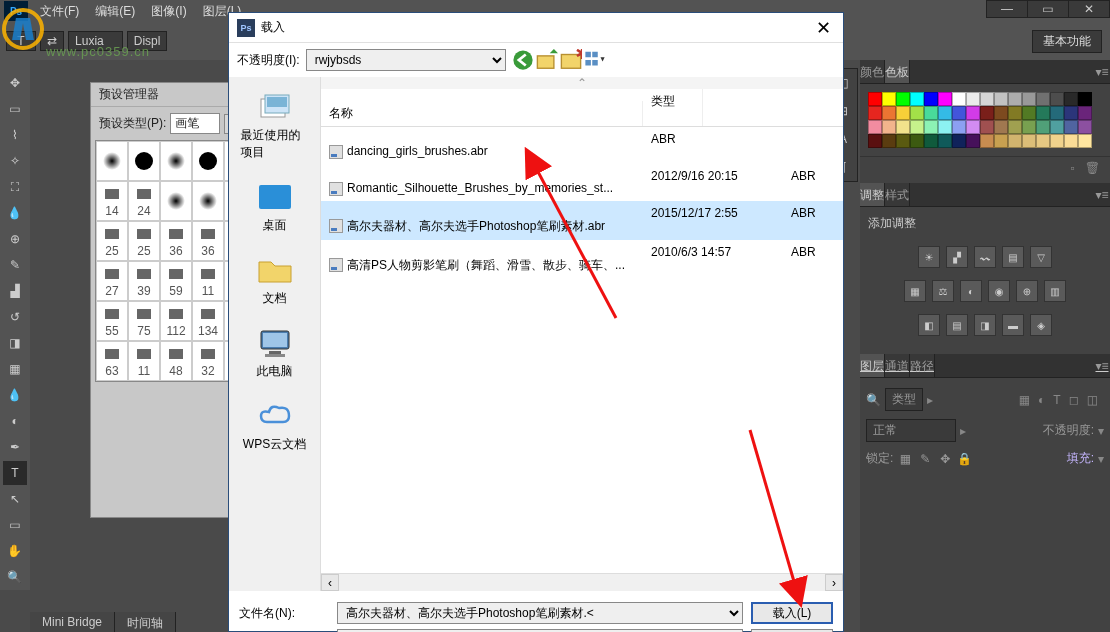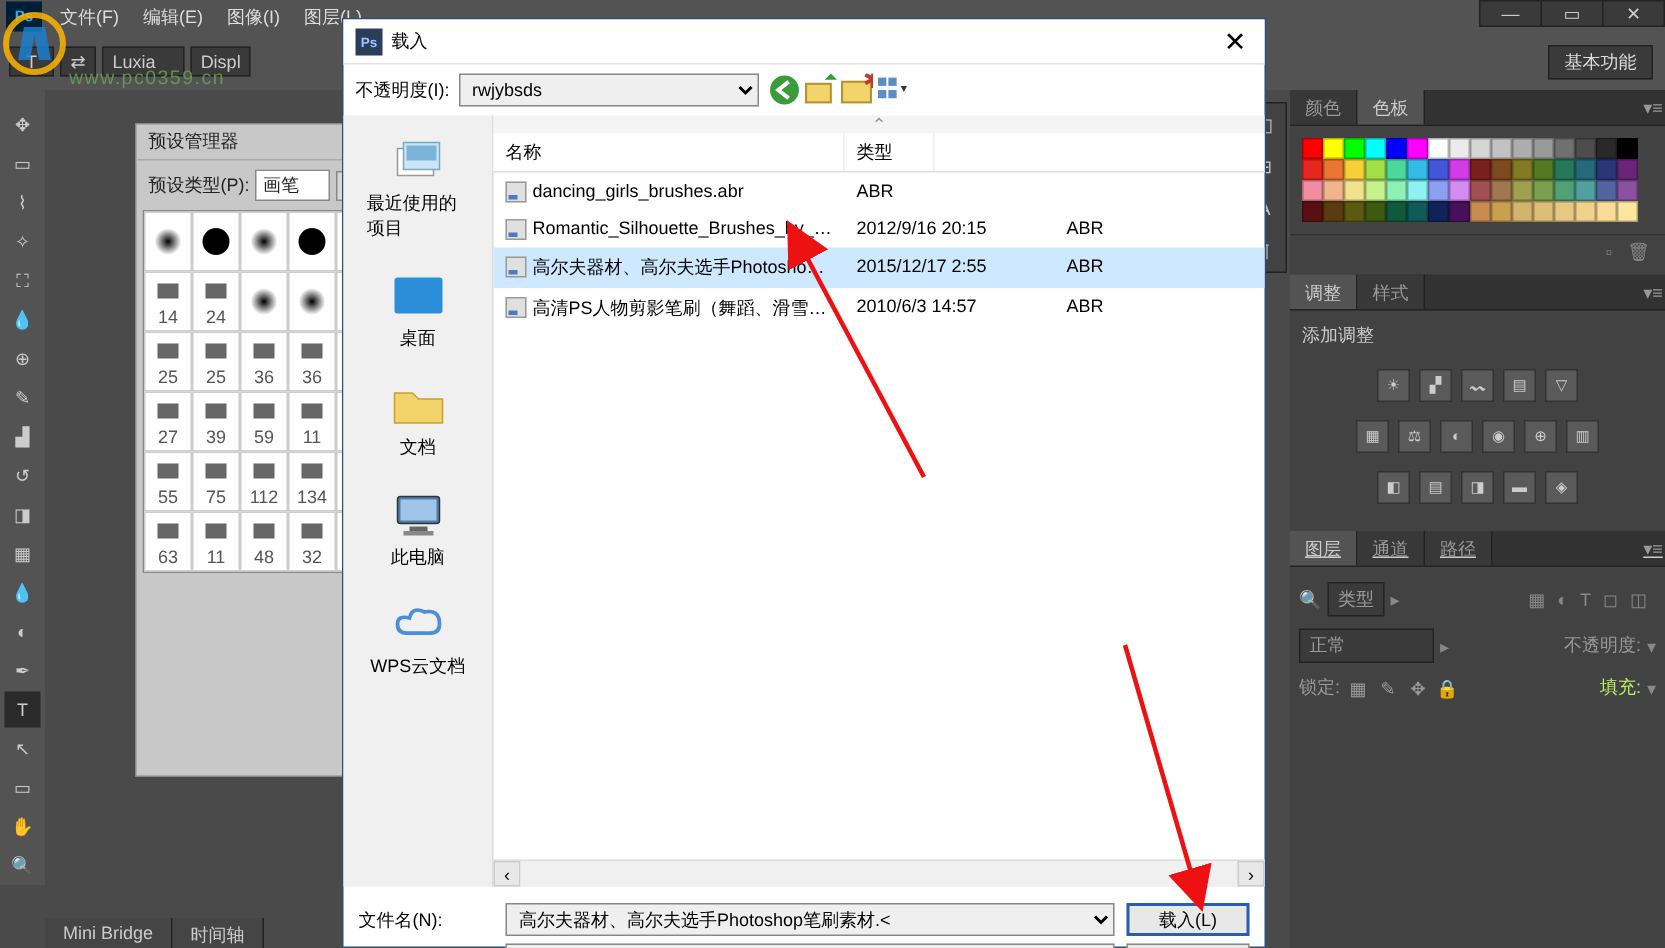--- a/index.html
+++ b/index.html
@@ -56,21 +56,21 @@
 .nav-icons { display: flex; gap: 2px; }
 .nav-icon { width: 22px; height: 22px; display: flex; align-items: center; justify-content: center; cursor: pointer; }
 .dlg-body { display: flex; height: 514px; }
 .dlg-sidebar { width: 100px; background: #f0f0f0; border-right: 1px solid #ddd; display: flex; flex-direction: column; align-items: center; padding-top: 8px; gap: 8px; }
 .sb-item { width: 80px; display: flex; flex-direction: column; align-items: center; gap: 4px; padding: 6px; cursor: pointer; }
 .sb-icon { width: 40px; height: 32px; display: flex; align-items: center; justify-content: center; }
 .dlg-filelist { flex: 1; display: flex; flex-direction: column; }
 .fl-scroll-top { height: 12px; display: flex; align-items: center; justify-content: center; background: #f4f4f4; color: #999; }
 .fl-header { display: flex; border-bottom: 1px solid #ddd; background: #fff; }
 .fl-col { padding: 4px 8px; border-right: 1px solid #eee; }
-.fl-col-name { width: 234px; }
+.fl-col-name { width: 322px; margin-top: 12px; }
 .fl-col-date { width: 140px; }
 .fl-col-type { width: 60px; }
 .fl-row { display: flex; padding: 2px 0; cursor: default; }
 .fl-row.selected { background: #cde8ff; }
 .fl-cell { padding: 3px 8px; white-space: nowrap; overflow: hidden; text-overflow: ellipsis; }
 .fl-icon { width: 14px; height: 14px; display: inline-block; background: #e0e0e0; border: 1px solid #999; margin-right: 4px; vertical-align: middle; position: relative; }
 .fl-icon::after { content: ''; position: absolute; bottom: 1px; left: 1px; width: 6px; height: 3px; background: #4a7cbf; }
 .fl-scroll-bot { height: 18px; display: flex; background: #f4f4f4; border-top: 1px solid #ddd; }
 .fl-scroll-bot .sb-left, .fl-scroll-bot .sb-right { width: 18px; display: flex; align-items: center; justify-content: center; background: #e8e8e8; border: 1px solid #ccc; }
 .fl-scroll-bot .sb-track { flex: 1; background: #f0f0f0; }
@@ -81,21 +81,21 @@
 .dlg-field-row button { width: 82px; height: 22px; border: 1px solid #888; background: #e8e8e8; cursor: pointer; }
 .dlg-field-row button.primary { border: 2px solid #2a5db0; }
 
 
 .arrow { position: absolute; z-index: 20; pointer-events: none; }
 .arrow svg { overflow: visible; }
 
 
 .right-panels { position: absolute; top: 60px; right: 0; width: 250px; bottom: 0; background: #424242; color: #ccc; }
 .panel-tabs { display: flex; background: #323232; border-bottom: 1px solid #222; height: 24px; }
-.panel-tab { padding: 4px 10px; cursor: pointer; background: #424242; border-right: 1px solid #222; }
+.panel-tab { padding: 4px 0; cursor: pointer; background: #424242; border-right: 1px solid #222; }
 .panel-tab.active { background: #535353; }
 .panel-tab.inactive { background: #383838; color: #999; }
 .color-swatches { padding: 8px; }
 .swatch-grid { display: grid; grid-template-columns: repeat(16, 14px); gap: 0; }
 .swatch { width: 14px; height: 14px; border: 1px solid rgba(0,0,0,0.3); }
 .adj-panel { padding: 8px; }
 .adj-title { margin-bottom: 8px; }
 .adj-icons { display: flex; gap: 6px; flex-wrap: wrap; justify-content: center; padding: 6px 0; }
 .adj-icon { width: 22px; height: 22px; background: #5a5a5a; border: 1px solid #333; display: flex; align-items: center; justify-content: center; font-size: 10px; }
 .layers-panel { padding: 6px; }
@@ -648,21 +648,21 @@
       <span style="color:#888;">▾</span>
     </div>
     <div class="lp-row">
       <span style="color:#999;">锁定:</span>
       <div class="lp-lock-icons">
         <span>▦</span>
         <span>✎</span>
         <span>✥</span>
         <span>🔒</span>
       </div>
-      <span style="color:#bef264;margin-left:auto;">填充:</span>
+      <span style="color:#c4b5fd;margin-left:auto;">填充:</span>
       <span style="color:#888;">▾</span>
     </div>
   </div>
 </div>
 
 <div class="bottom-tabs">
   <div class="bottom-tab">Mini Bridge</div>
   <div class="bottom-tab">时间轴</div>
 </div>
 

